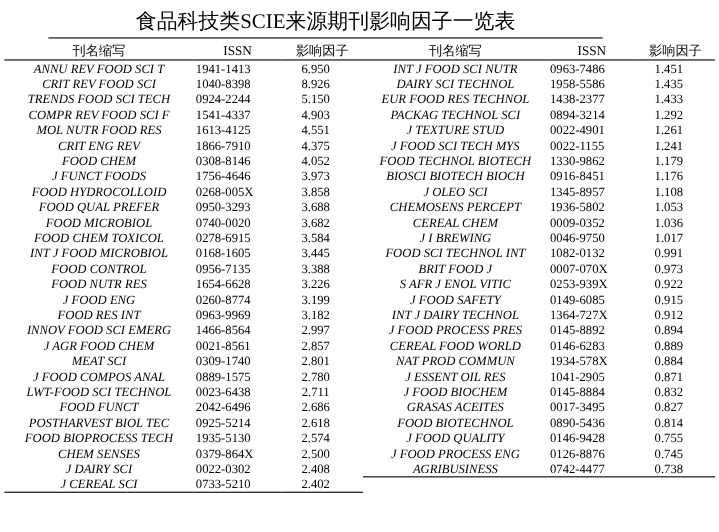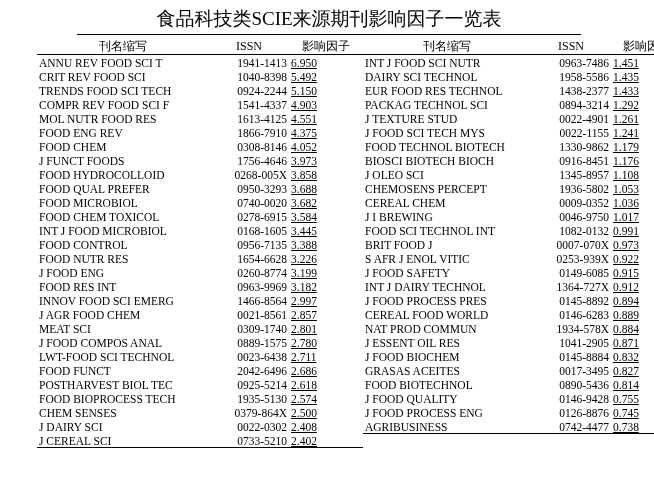--- a/index.html
+++ b/index.html
@@ -13,21 +13,20 @@
     font-family: "Liberation Serif", serif;
     color: #000000;
     overflow: hidden;
   }
   #page {
     position: relative;
     width: 592px;
     height: 484px;
     box-sizing: border-box;
     padding: 4px 4px 0 4px;
-    margin-left: 33px;
   }
   .doc-title {
     text-align: center;
     font-size: 19px;
     font-family: "Liberation Serif", serif;
     font-weight: normal;
     letter-spacing: 0px;
     padding: 2px 0 2px 0;
     margin: 0 40px;
     border-bottom: 1.5px solid #000;
@@ -58,23 +57,23 @@
     white-space: nowrap;
   }
   table.jtab td {
     padding: 0px 2px;
     white-space: nowrap;
     overflow: hidden;
     font-size: 11.5px;
     height: 14px;
     vertical-align: bottom;
   }
-  .c-name  { text-align: left; }
-  .c-issn  { text-align: right; }
-  .c-if    { text-align: left; padding-right: 14px !important; text-decoration: underline; }
+  .c-name  { text-align: center; font-style: italic; }
+  .c-issn  { text-align: left; }
+  .c-if    { text-align: center; padding-right: 14px !important; }
 
   table.jtab.left col.name { width: 172px; }
   table.jtab.left col.issn { width: 80px; }
   table.jtab.left col.imf  { width: 74px; }
 
   table.jtab.right col.name { width: 168px; }
   table.jtab.right col.issn { width: 80px; }
   table.jtab.right col.imf  { width: 72px; }
 
   .hdr-name { text-align: center; }
@@ -108,39 +107,39 @@
       </thead>
       <tbody>
         <tr>
             <td class="c-name">ANNU REV FOOD SCI T</td>
             <td class="c-issn">1941-1413</td>
             <td class="c-if">6.950</td>
           </tr>
         <tr>
             <td class="c-name">CRIT REV FOOD SCI</td>
             <td class="c-issn">1040-8398</td>
-            <td class="c-if">5.492</td>
+            <td class="c-if">8.926</td>
           </tr>
         <tr>
             <td class="c-name">TRENDS FOOD SCI TECH</td>
             <td class="c-issn">0924-2244</td>
             <td class="c-if">5.150</td>
           </tr>
         <tr>
             <td class="c-name">COMPR REV FOOD SCI F</td>
             <td class="c-issn">1541-4337</td>
             <td class="c-if">4.903</td>
           </tr>
         <tr>
             <td class="c-name">MOL NUTR FOOD RES</td>
             <td class="c-issn">1613-4125</td>
             <td class="c-if">4.551</td>
           </tr>
         <tr>
-            <td class="c-name">FOOD ENG REV</td>
+            <td class="c-name">CRIT ENG REV</td>
             <td class="c-issn">1866-7910</td>
             <td class="c-if">4.375</td>
           </tr>
         <tr>
             <td class="c-name">FOOD CHEM</td>
             <td class="c-issn">0308-8146</td>
             <td class="c-if">4.052</td>
           </tr>
         <tr>
             <td class="c-name">J FUNCT FOODS</td>

